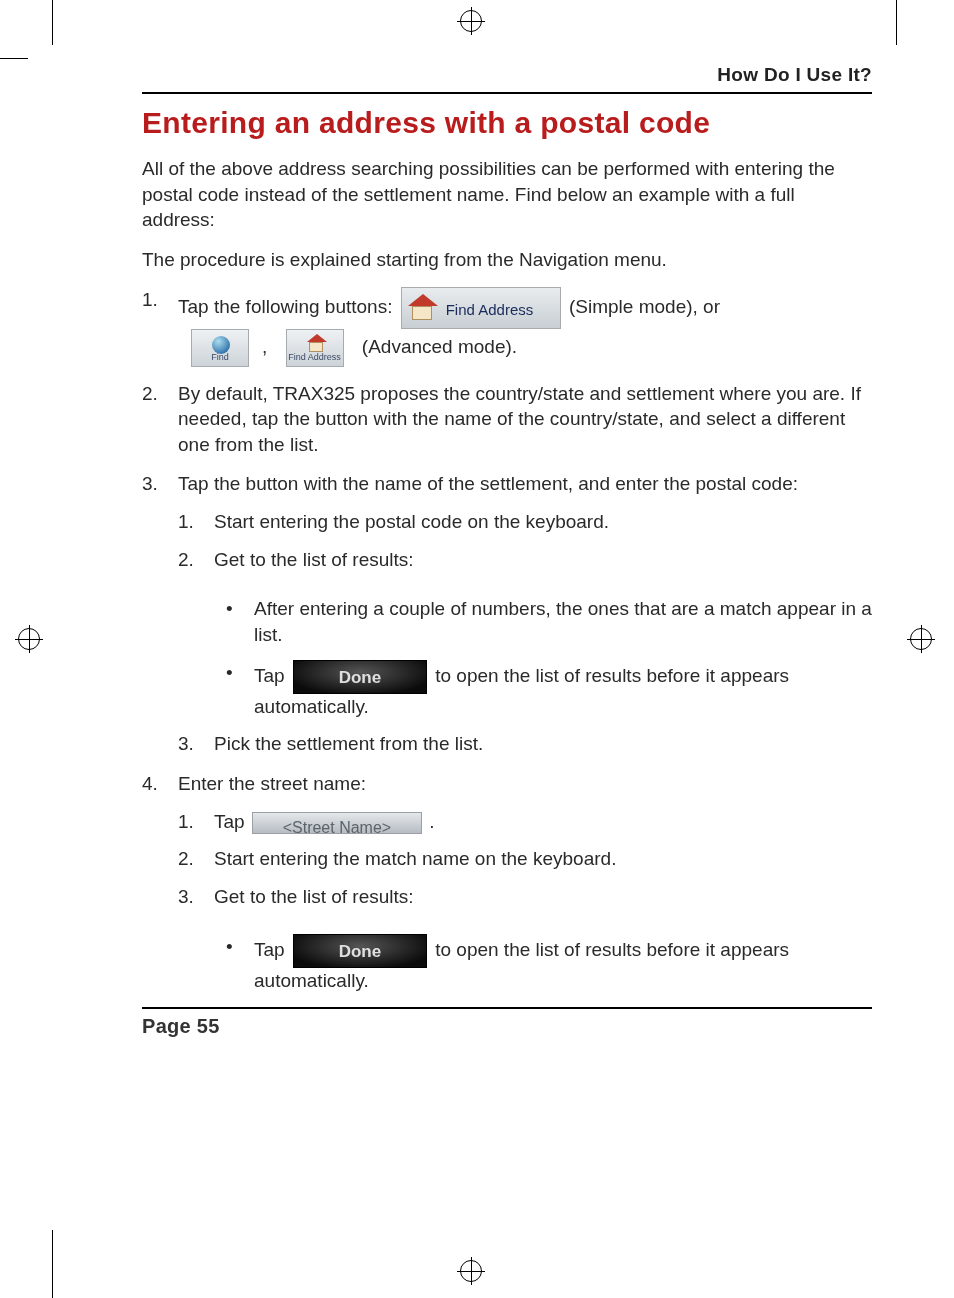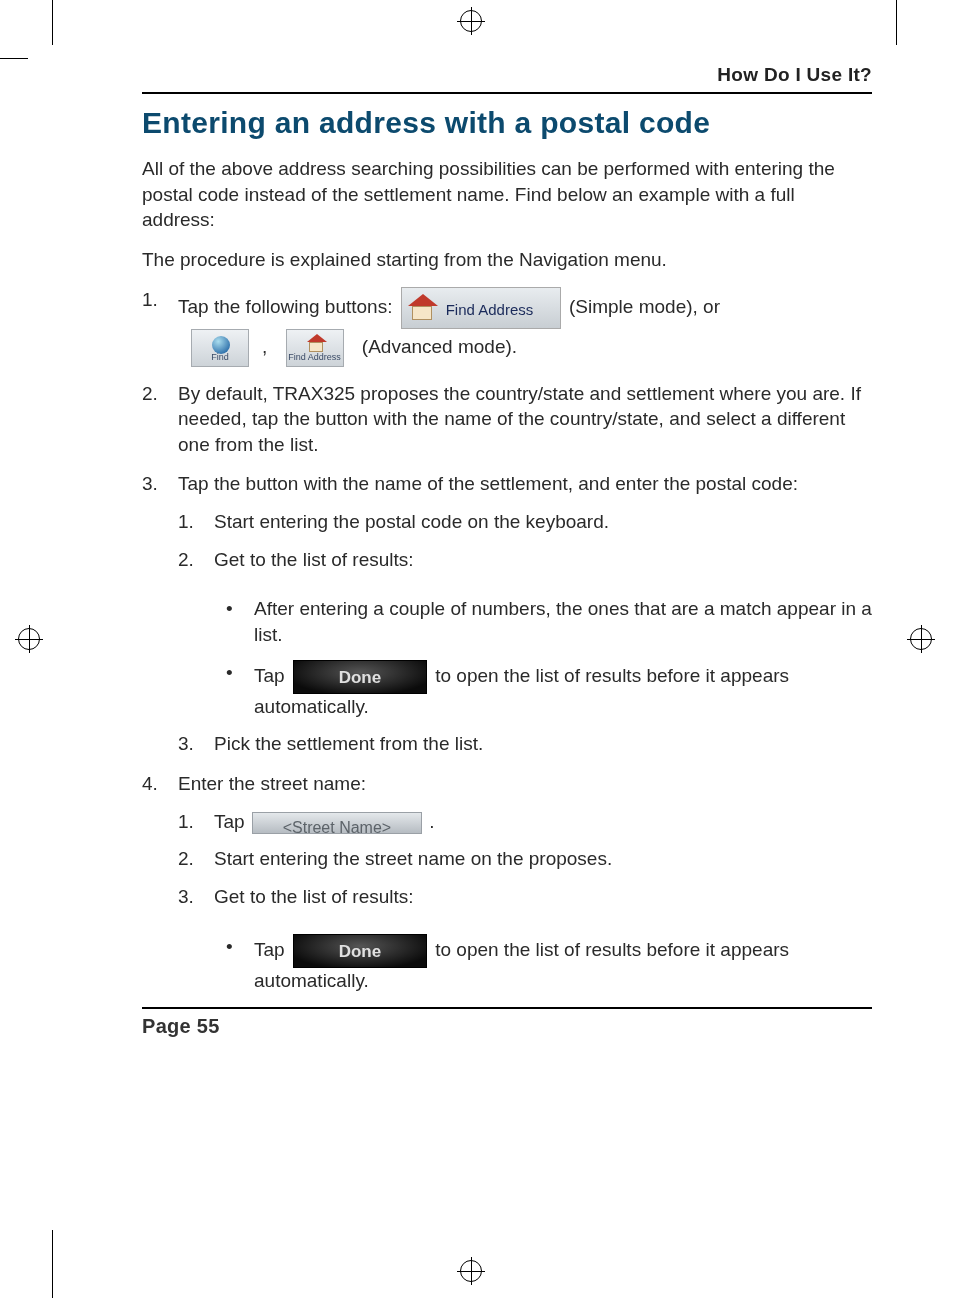--- a/index.html
+++ b/index.html
@@ -41,21 +41,21 @@
       text-align: right;
       font-weight: bold;
       font-size: 19px;
       font-family: Arial, sans-serif;
       letter-spacing: 0.3px;
       color: #222;
       margin-bottom: 6px;
     }
     .rule-top { border-top: 2px solid #000; margin-bottom: 12px; }
     h1.title {
-      color: #0c4a6e;
+      color: #b91c1c;
       font-size: 30px;
       font-weight: bold;
       margin-bottom: 16px;
       letter-spacing: 0.3px;
     }
     p.body, li {
       font-size: 19px;
       line-height: 1.35;
       color: #2a2a2a;
     }
@@ -217,21 +217,21 @@
       <span>Enter the street name:</span>
       <ol class="L2">
         <li>
           <span class="num">1.</span>
           <span>Tap </span>
           <span class="btn-street">&lt;Street Name&gt;</span>
           <span>.</span>
         </li>
         <li>
           <span class="num">2.</span>
-          <span>Start entering the street name on the proposes.</span>
+          <span>Start entering the match name on the keyboard.</span>
         </li>
         <li>
           <span class="num">3.</span>
           <span>Get to the list of results:</span>
           <ul class="L3">
             <li>
               <span>Tap </span>
               <span class="btn-done">Done</span>
               <span> to open the list of results before it appears automatically.</span>
             </li>

